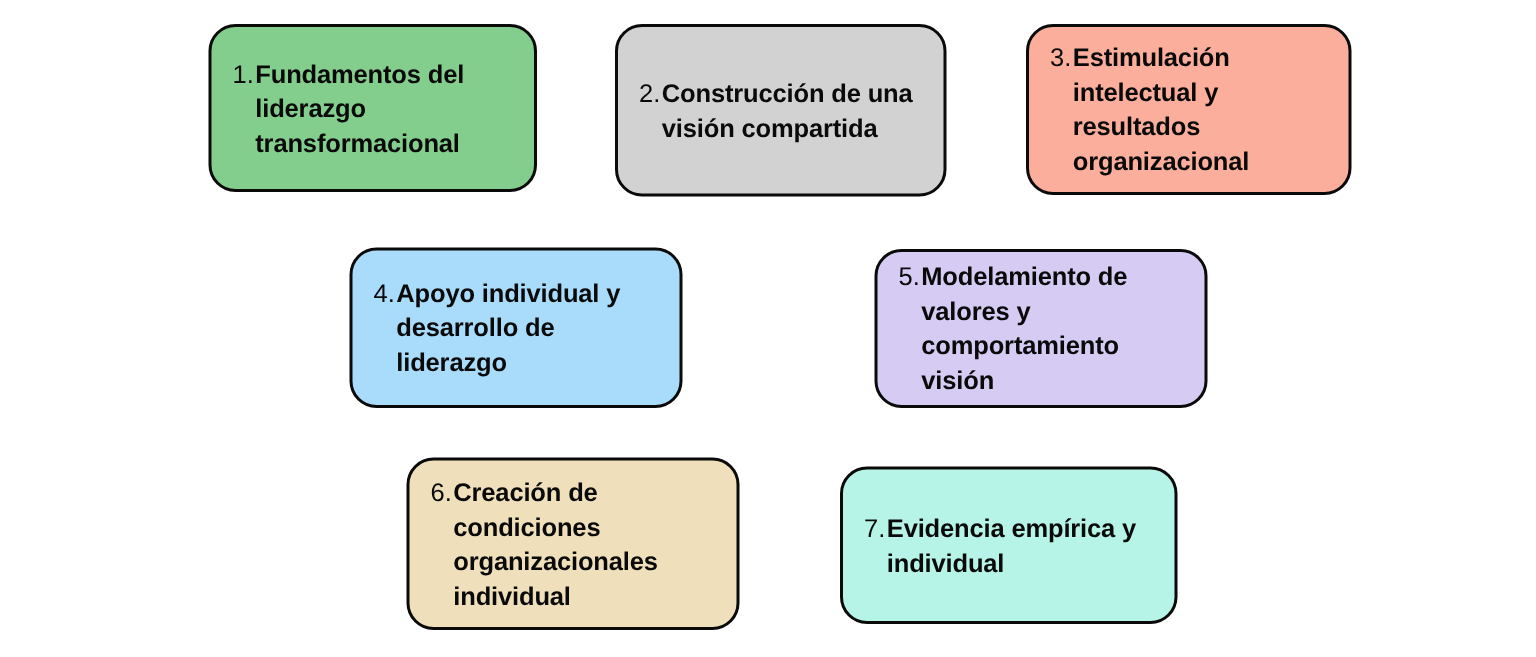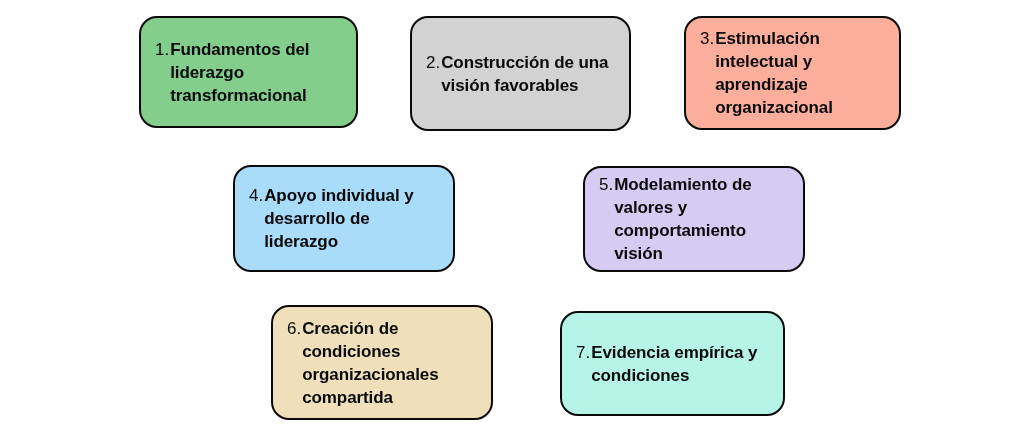--- a/index.html
+++ b/index.html
@@ -70,52 +70,52 @@
   <div class="node" id="node-1" style="background: rgb(132, 206, 141); border-color: rgb(10, 10, 10);">
     <div class="node-body">
       <span class="node-num">1.</span>
       <span class="node-label">Fundamentos del liderazgo transformacional</span>
     </div>
   </div>
 
   <div class="node" id="node-2" style="background: rgb(210, 210, 210); border-color: rgb(10, 10, 10);">
     <div class="node-body">
       <span class="node-num">2.</span>
-      <span class="node-label">Construcción de una visión favorables</span>
+      <span class="node-label">Construcción de una visión compartida</span>
     </div>
   </div>
 
   <div class="node" id="node-3" style="background: rgb(252, 174, 156); border-color: rgb(10, 10, 10);">
     <div class="node-body">
       <span class="node-num">3.</span>
-      <span class="node-label">Estimulación intelectual y aprendizaje organizacional</span>
+      <span class="node-label">Estimulación intelectual y resultados organizacional</span>
     </div>
   </div>
 
   <div class="node" id="node-4" style="background: rgb(169, 219, 251); border-color: rgb(10, 10, 10);">
     <div class="node-body">
       <span class="node-num">4.</span>
       <span class="node-label">Apoyo individual y desarrollo de liderazgo</span>
     </div>
   </div>
 
   <div class="node" id="node-5" style="background: rgb(213, 203, 243); border-color: rgb(10, 10, 10);">
     <div class="node-body">
       <span class="node-num">5.</span>
       <span class="node-label">Modelamiento de valores y comportamiento visión</span>
     </div>
   </div>
 
   <div class="node" id="node-6" style="background: rgb(239, 223, 187); border-color: rgb(10, 10, 10);">
     <div class="node-body">
       <span class="node-num">6.</span>
-      <span class="node-label">Creación de condiciones organizacionales compartida</span>
+      <span class="node-label">Creación de condiciones organizacionales individual</span>
     </div>
   </div>
 
   <div class="node" id="node-7" style="background: rgb(182, 244, 232); border-color: rgb(10, 10, 10);">
     <div class="node-body">
       <span class="node-num">7.</span>
-      <span class="node-label">Evidencia empírica y condiciones</span>
+      <span class="node-label">Evidencia empírica y individual</span>
     </div>
   </div>
 
 </div>
 
 </body></html>

